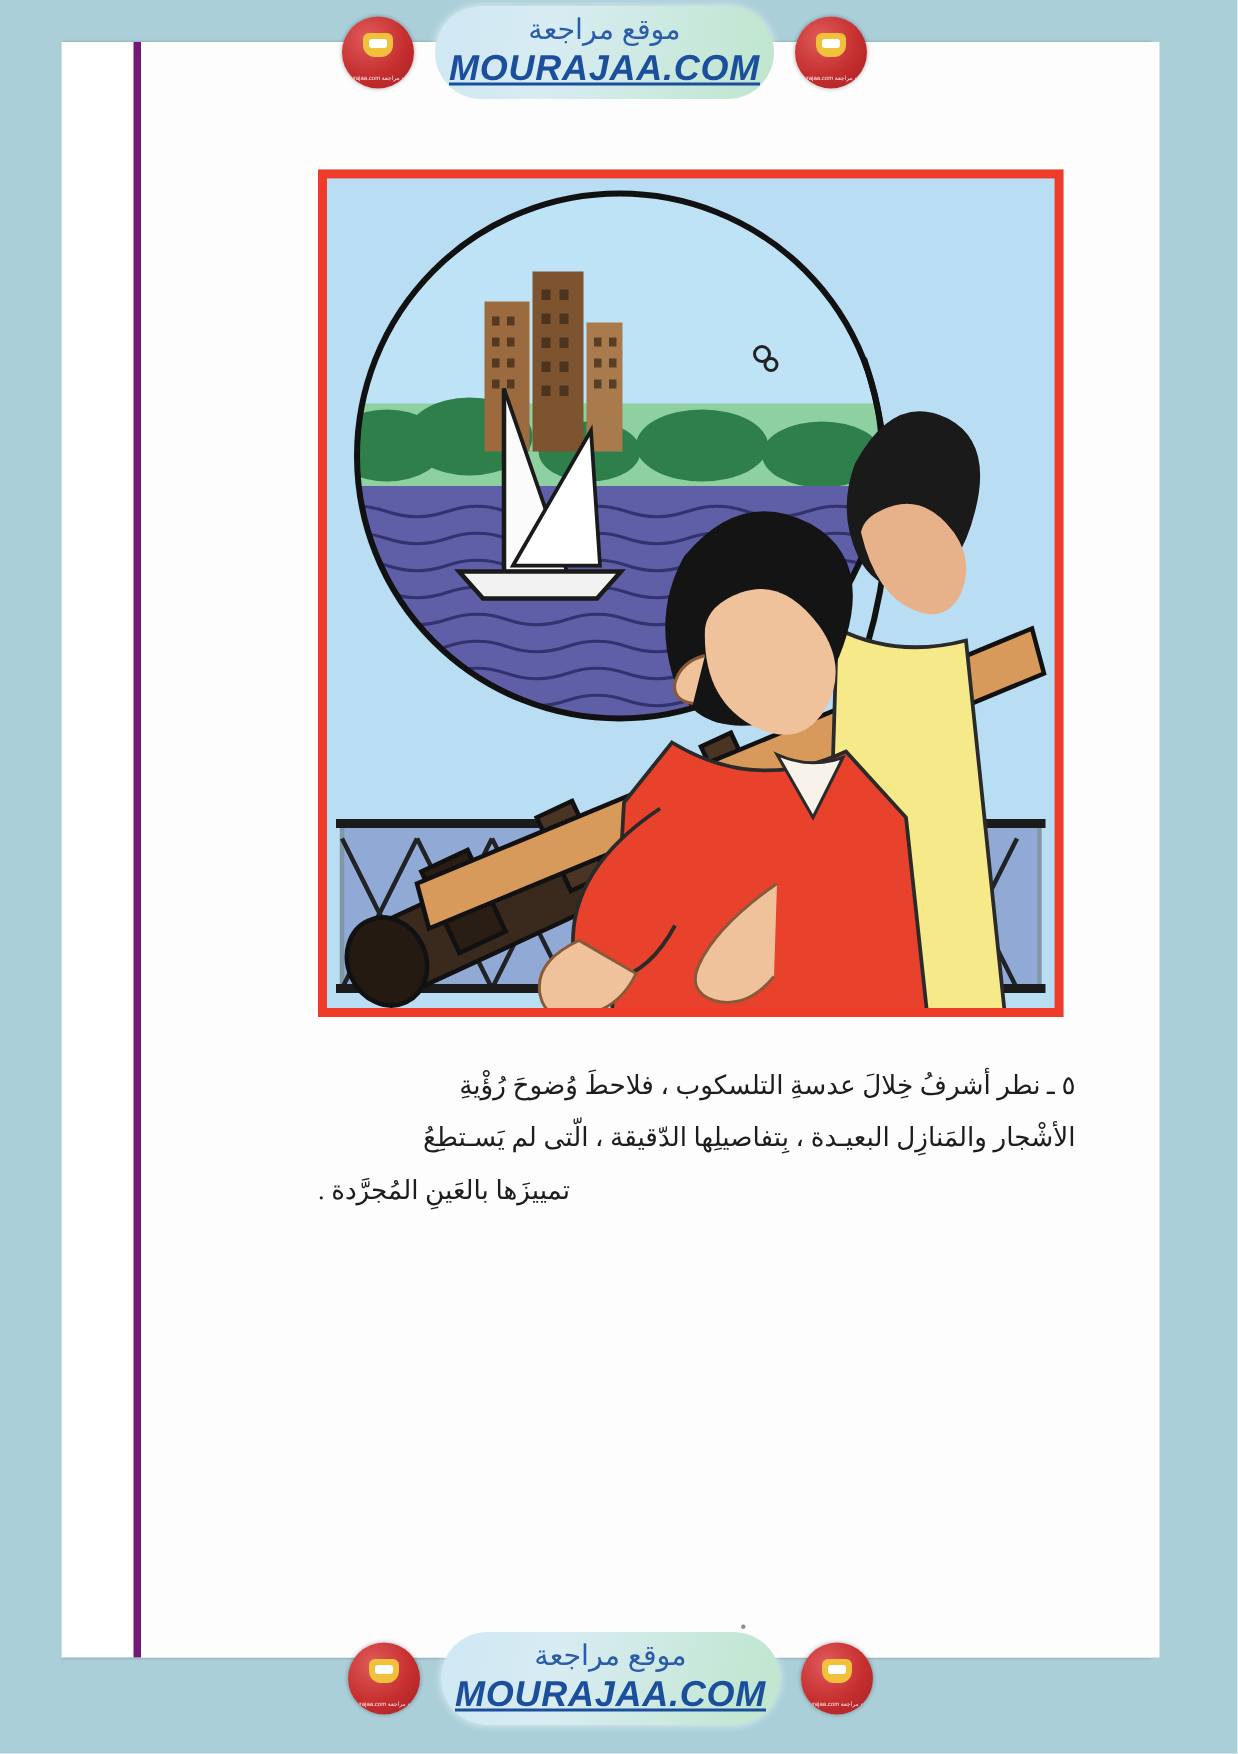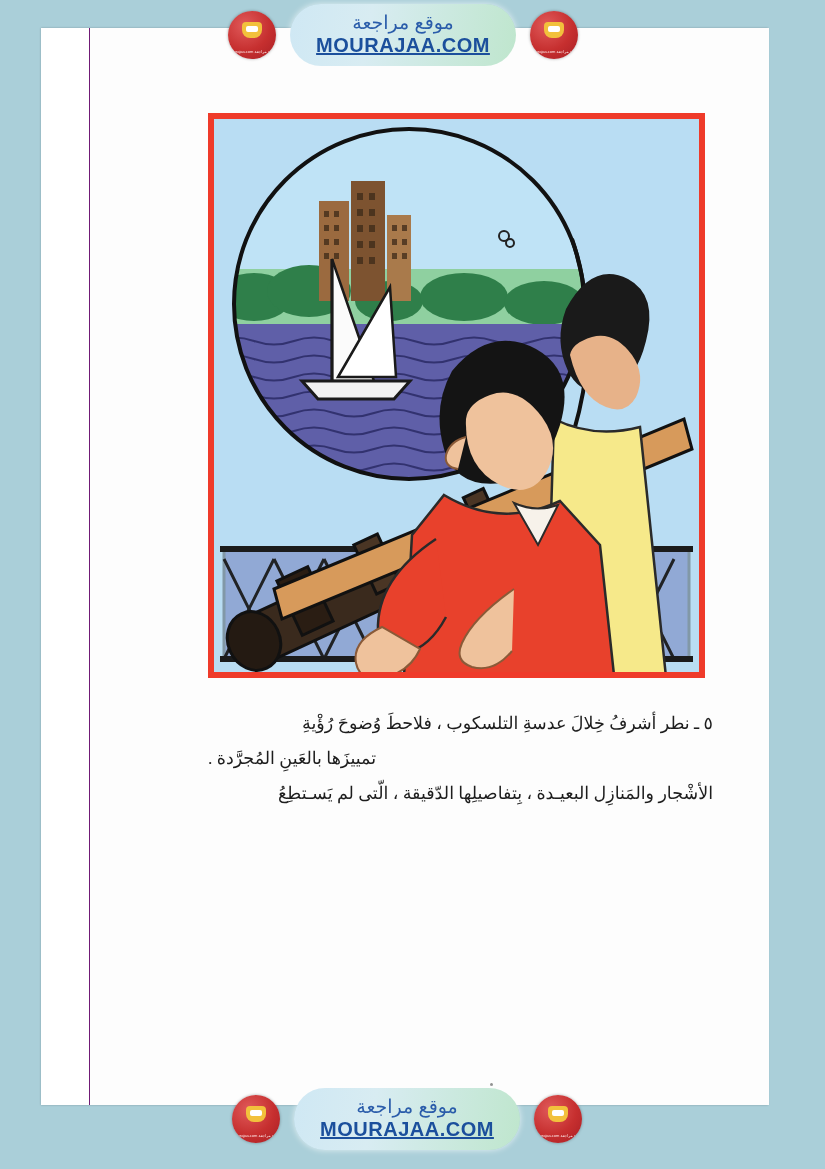--- a/index.html
+++ b/index.html
@@ -25,21 +25,21 @@
     background: #ffffff;
     box-shadow: 0 0 2px rgba(0,0,0,0.25);
   }
   .page-inner {
     position: absolute;
     left: 48px;
     top: 0;
     width: 679px;
     height: 1077px;
     background: #fdfdfd;
-    border-left: 1px solid #701a75;
+    border-left: 5px solid #701a75;
   }
 
   
   .banner {
     position: absolute;
     display: flex;
     align-items: center;
     justify-content: center;
     z-index: 40;
   }
@@ -58,26 +58,27 @@
     box-shadow: 0 0 6px rgba(255,255,255,0.7);
   }
   .banner-pill .line1 {
     font-size: 19px;
     font-weight: normal;
     color: #2a5caa;
     direction: rtl;
     line-height: 1.1;
   }
   .banner-pill .line2 {
-    font-size: 20px;
+    font-size: 24px;
     font-weight: bold;
     color: #1b4f9c;
     letter-spacing: 0.5px;
     text-decoration: underline;
     line-height: 1.15;
+    font-style: italic;
   }
 
   .seal {
     width: 48px;
     height: 48px;
     border-radius: 50%;
     background: radial-gradient(circle at 35% 30%, #e05a5a 0%, #c62f2f 55%, #a81f25 100%);
     position: relative;
     flex: 0 0 auto;
     box-shadow: 0 0 3px rgba(0,0,0,0.35);
@@ -284,22 +285,22 @@
           <path d="M222 420 q-60 40 -58 92 q2 26 28 22 q24 -6 40 -36" fill="#e8412c" stroke="#2a2a2a" stroke-width="2.5"></path>
           <path d="M168 508 q-30 14 -26 36 q4 20 30 14 q24 -6 34 -28 Z" fill="#efc29c" stroke="#8a5a38" stroke-width="2"></path>
           <path d="M300 470 q-40 28 -52 54 q-8 18 10 24 q22 6 40 -16" fill="#efc29c" stroke="#8a5a38" stroke-width="2"></path>
         </g>
       </svg>
     </div>
 
     <div class="caption">
       <p>
         <span class="ln">٥ ـ نطر أشرفُ خِلالَ عدسةِ التلسكوب ، فلاحطَ وُضوحَ رُؤْيةِ</span>
+        <span class="ln">الأشْجار والمَنازِل البعيـدة ، بِتفاصيلِها الدّقيقة ، الّتى لم يَسـتطِعُ</span>
         <span class="ln last">تمييزَها بالعَينِ المُجرَّدة .</span>
-        <span class="ln">الأشْجار والمَنازِل البعيـدة ، بِتفاصيلِها الدّقيقة ، الّتى لم يَسـتطِعُ</span>
       </p>
     </div>
 
     <div class="page-dot"></div>
   </div>
 </div>
 
 <div class="banner banner-top">
   <div class="seal left">
     <div class="seal-badge"></div>

